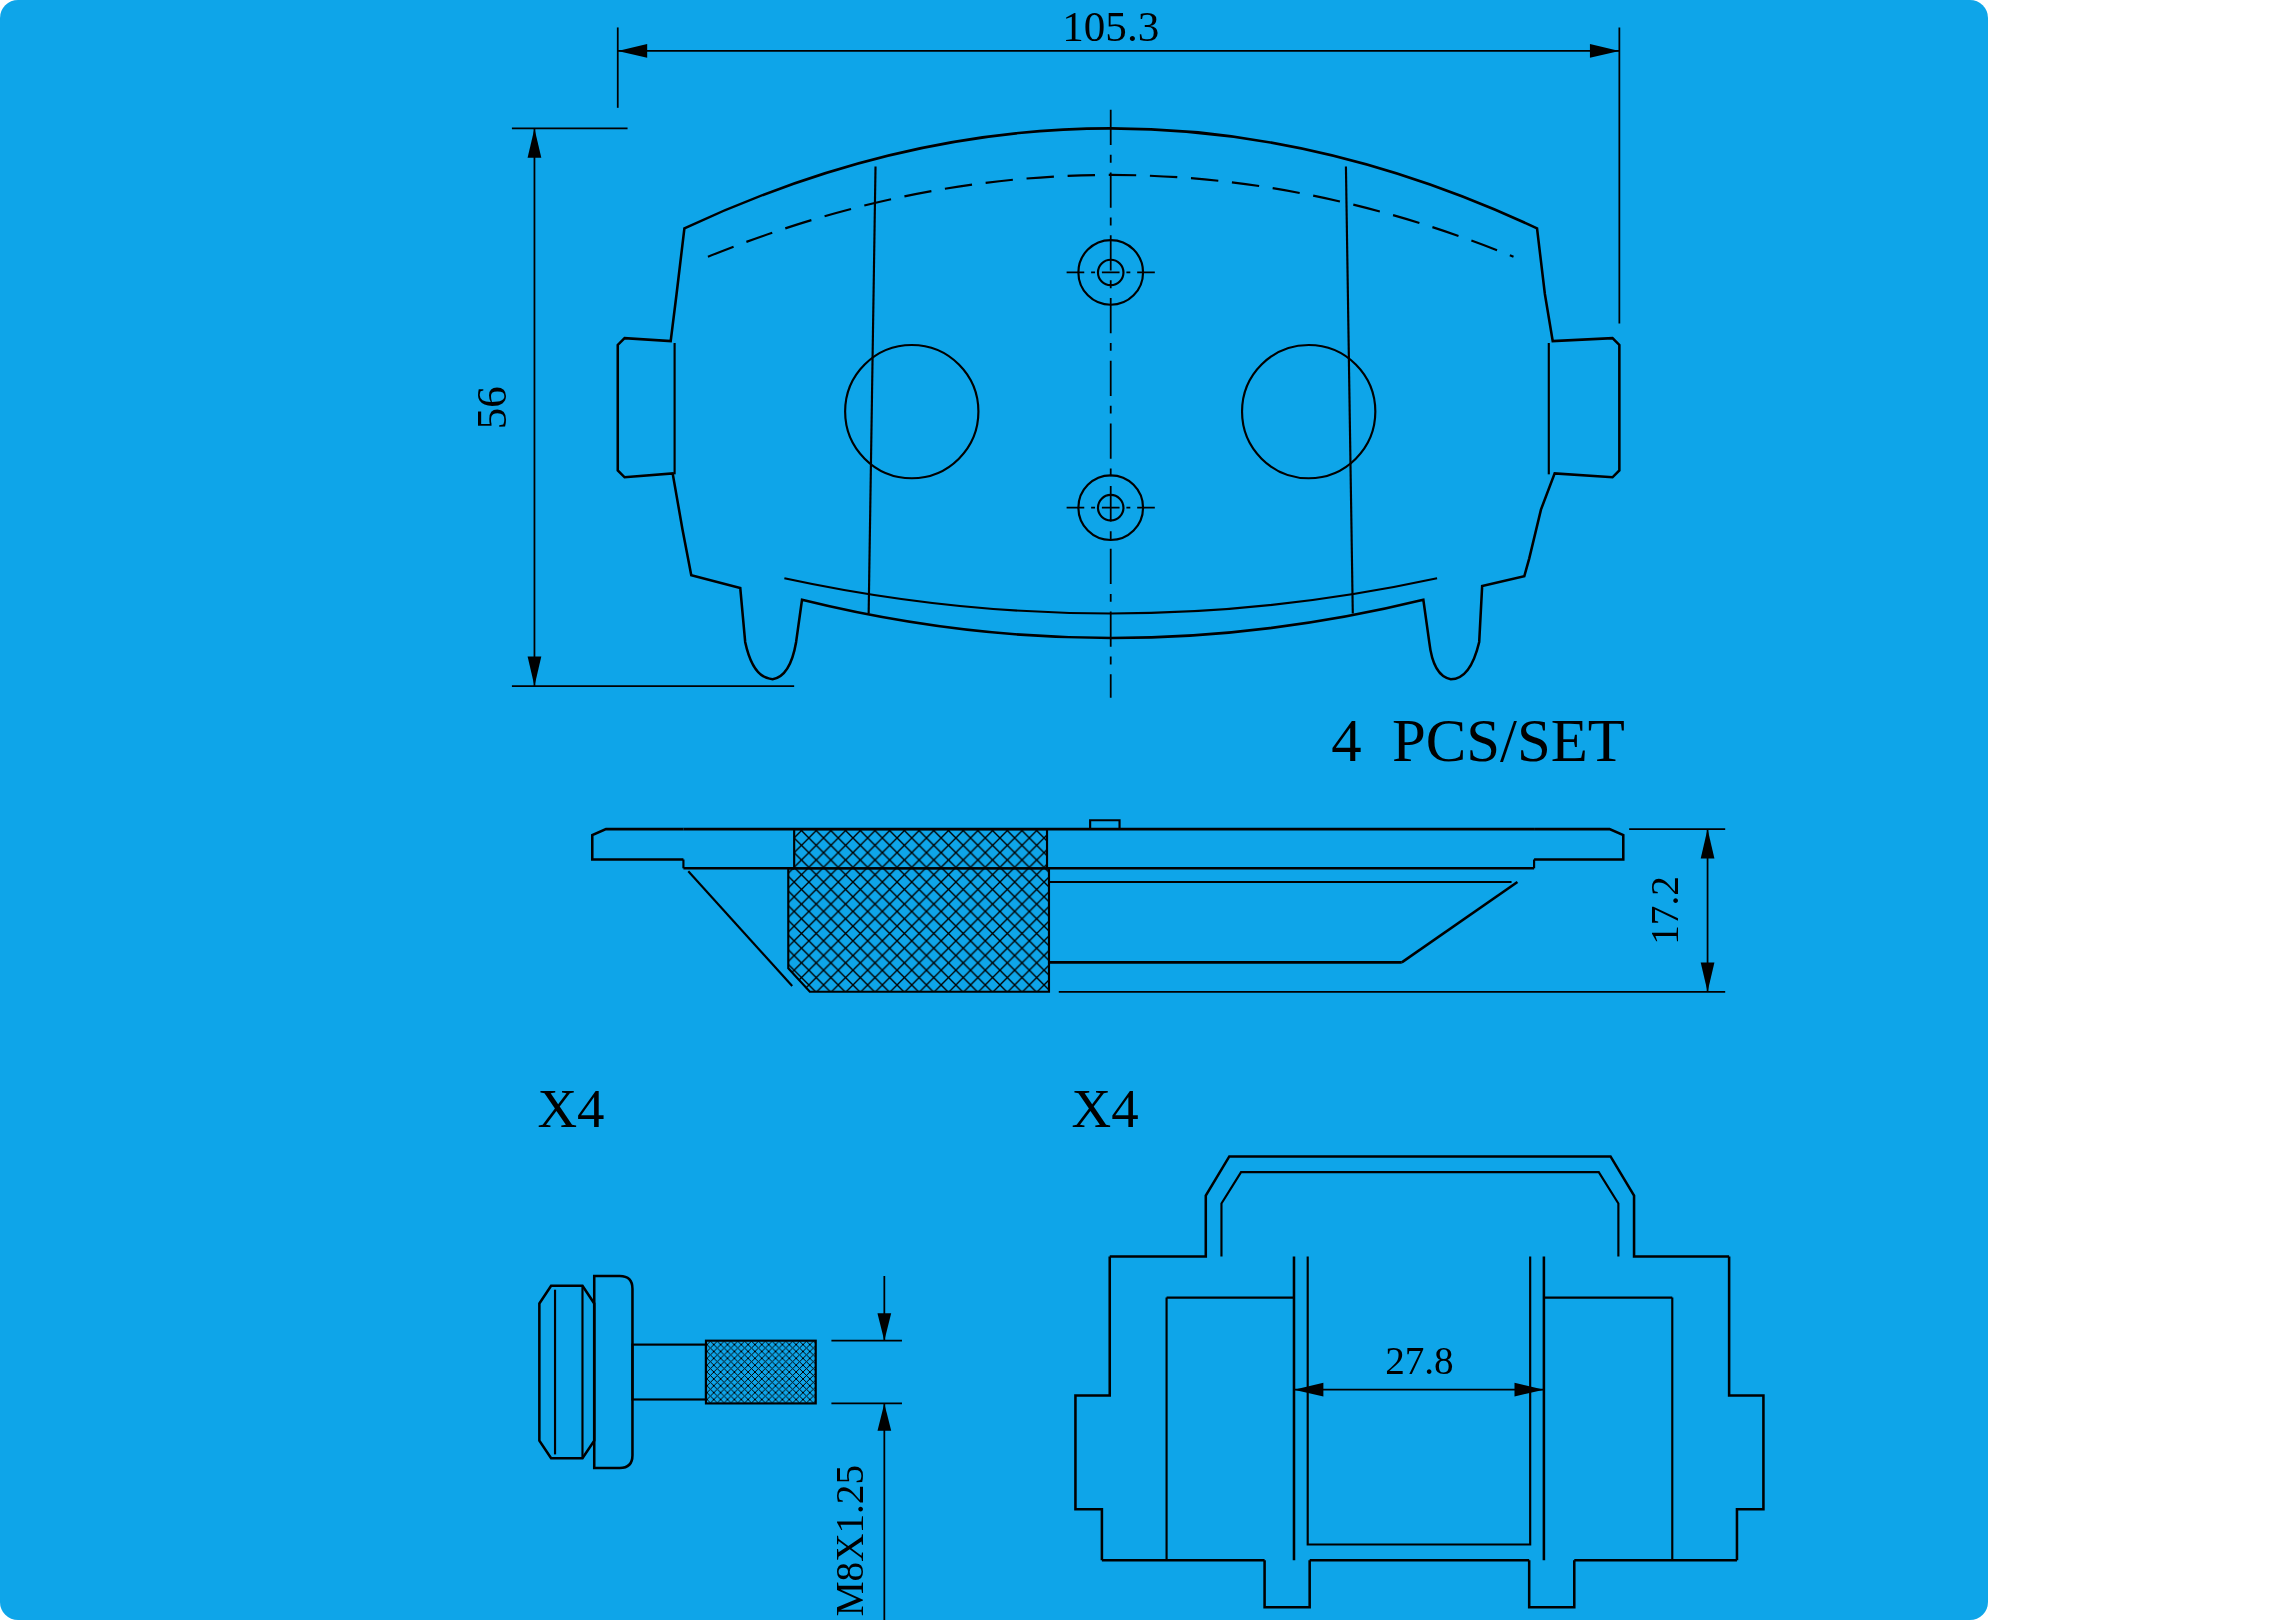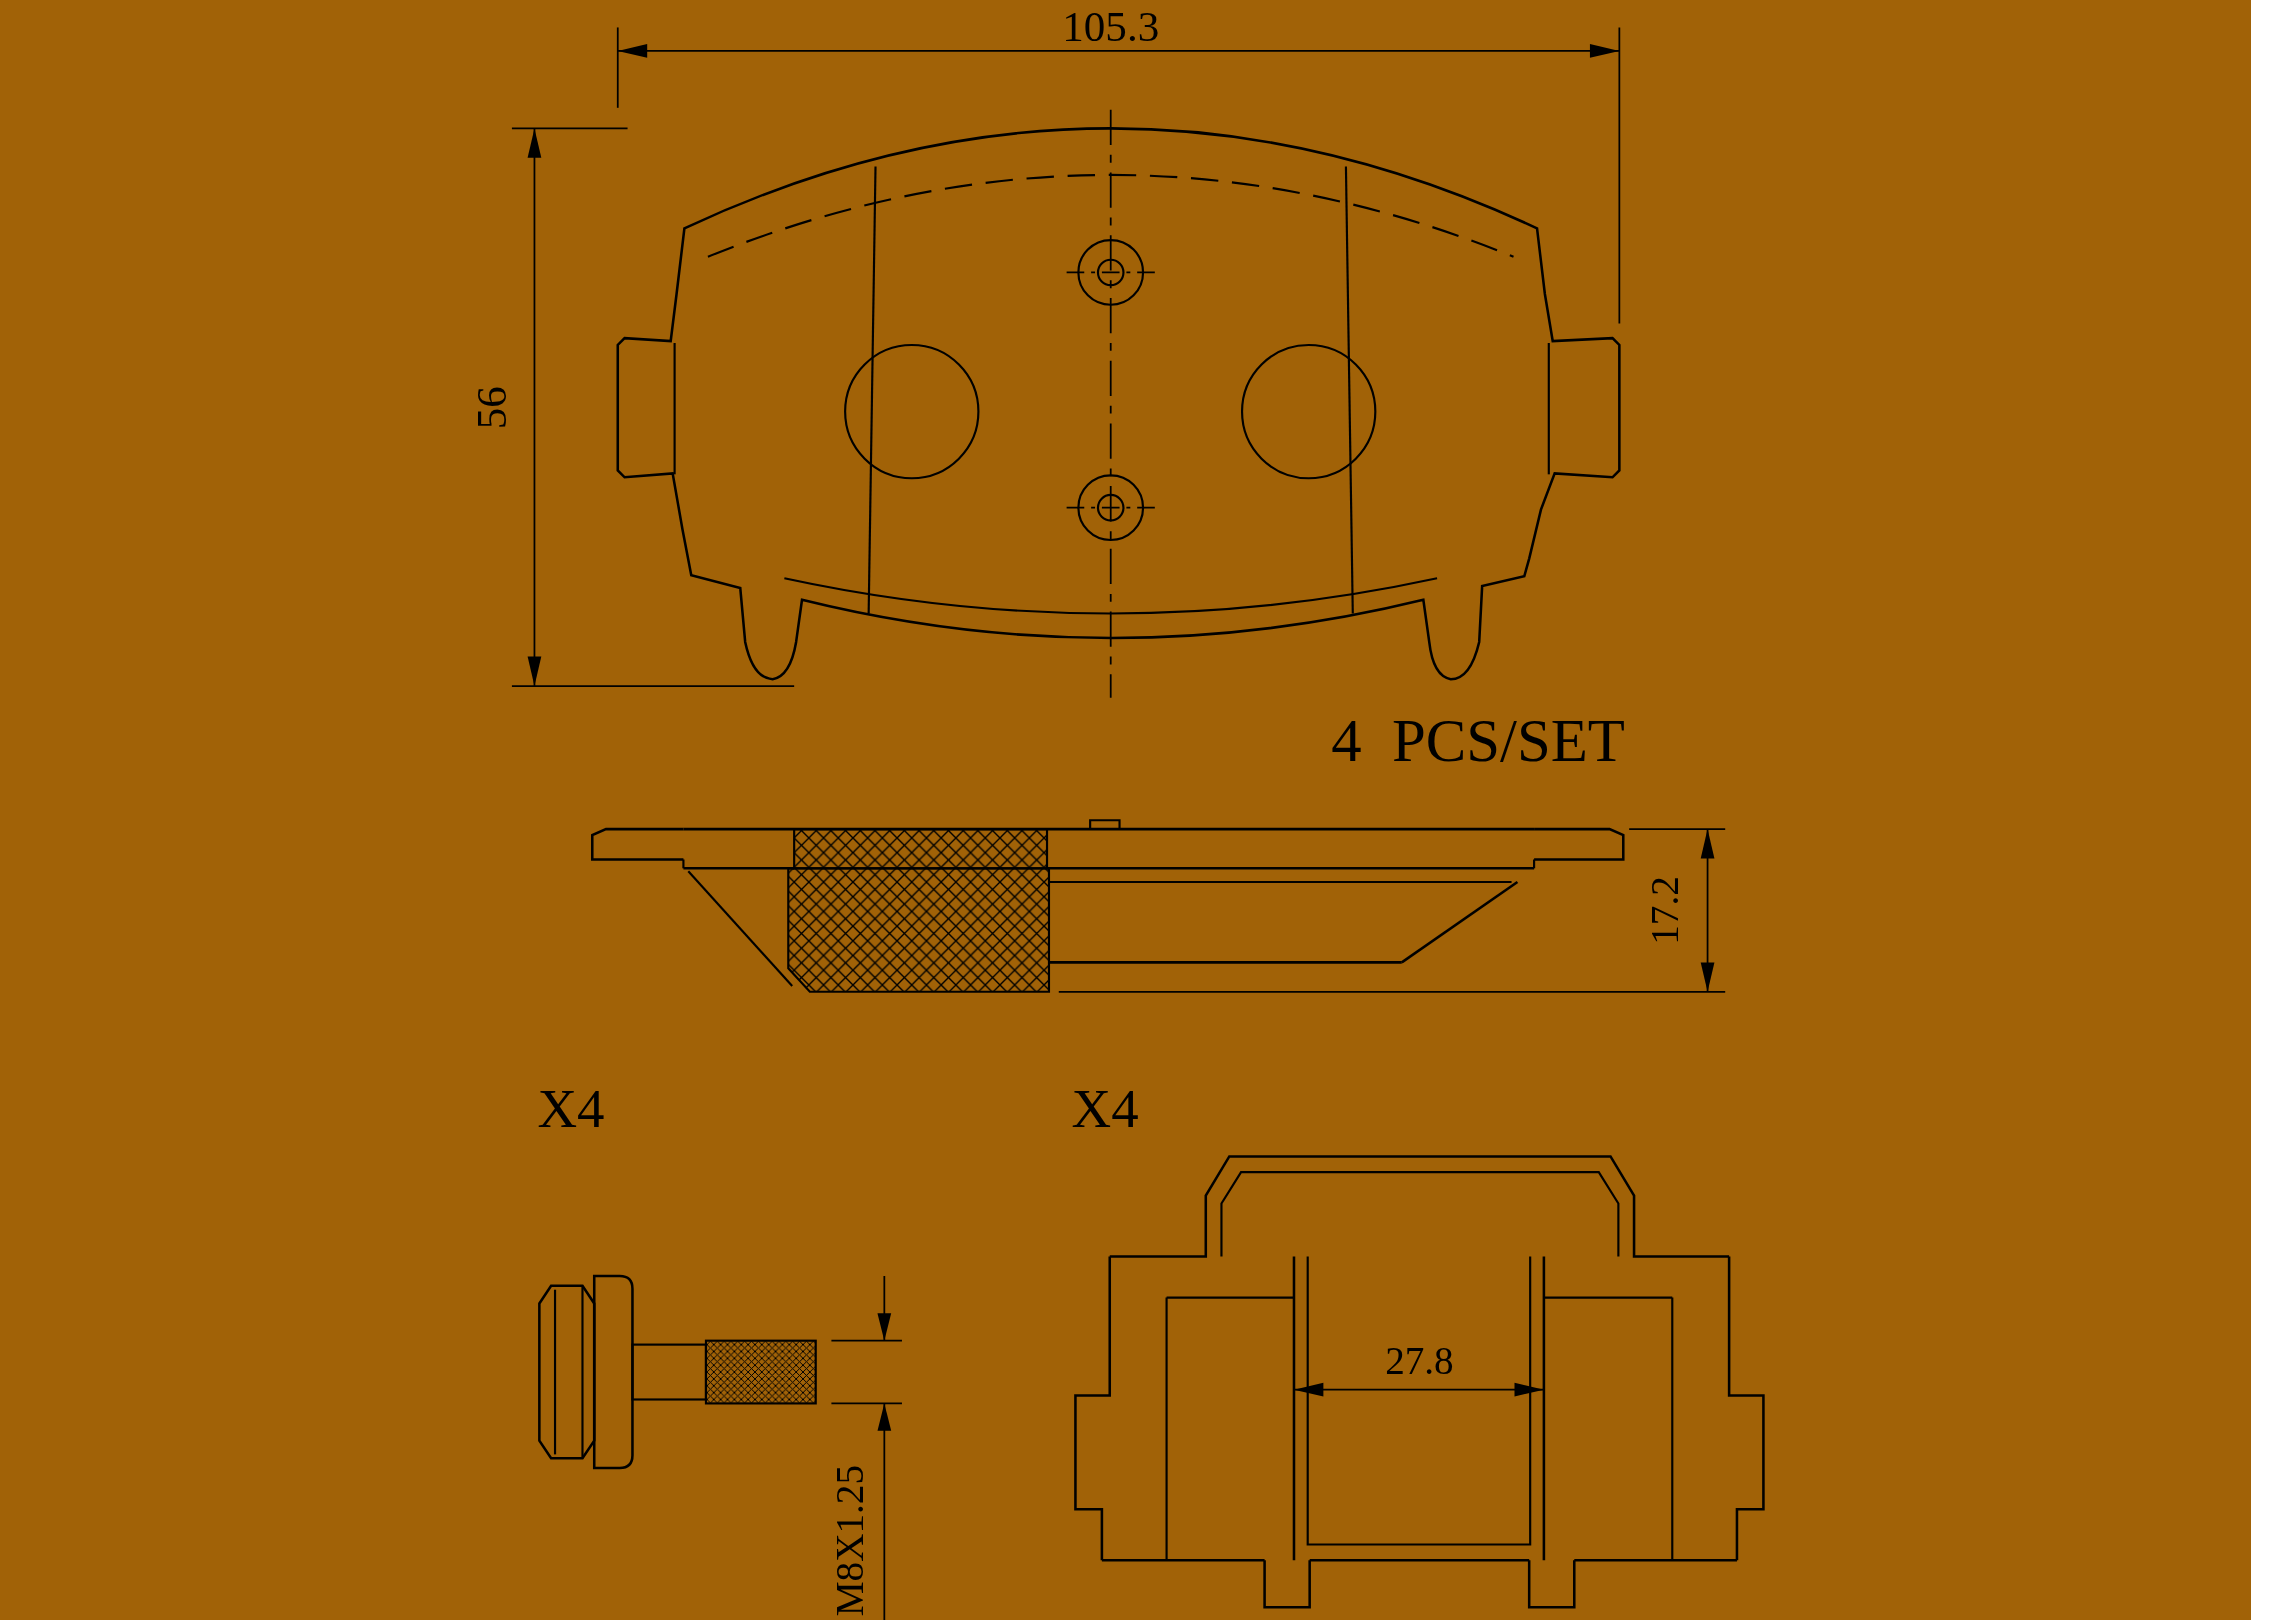--- a/index.html
+++ b/index.html
@@ -1,20 +1,21 @@
 <!DOCTYPE html>
 <html><head>
 <meta charset="utf-8">
 <style>
   html,body { margin:0; padding:0; background:#ffffff; }
   .canvas {
     position:relative;
-    width:2251px; height:1620px;
-    background:#a16207;
+    width:1988px; height:1620px;
+    background:#0ea5e9;
     font-family:"Liberation Serif", serif;
+    border-radius:18px;
   }
   svg { display:block; }
   .ln   { fill:none; stroke:#000; stroke-width:2.6; stroke-linejoin:miter; stroke-linecap:butt; }
   .ln2  { fill:none; stroke:#000; stroke-width:2.2; }
   .dim  { fill:none; stroke:#000; stroke-width:1.8; }
   .arrow{ fill:#000; stroke:none; }
   .hatched { fill:url(#xhatch); stroke:#000; stroke-width:2.2; }
   .hatched-fine { fill:url(#xhatch-fine); stroke:#000; stroke-width:2.2; }
   text { fill:#000; font-family:"Liberation Serif", serif; }
   .dimtxt  { font-size:44px; }

